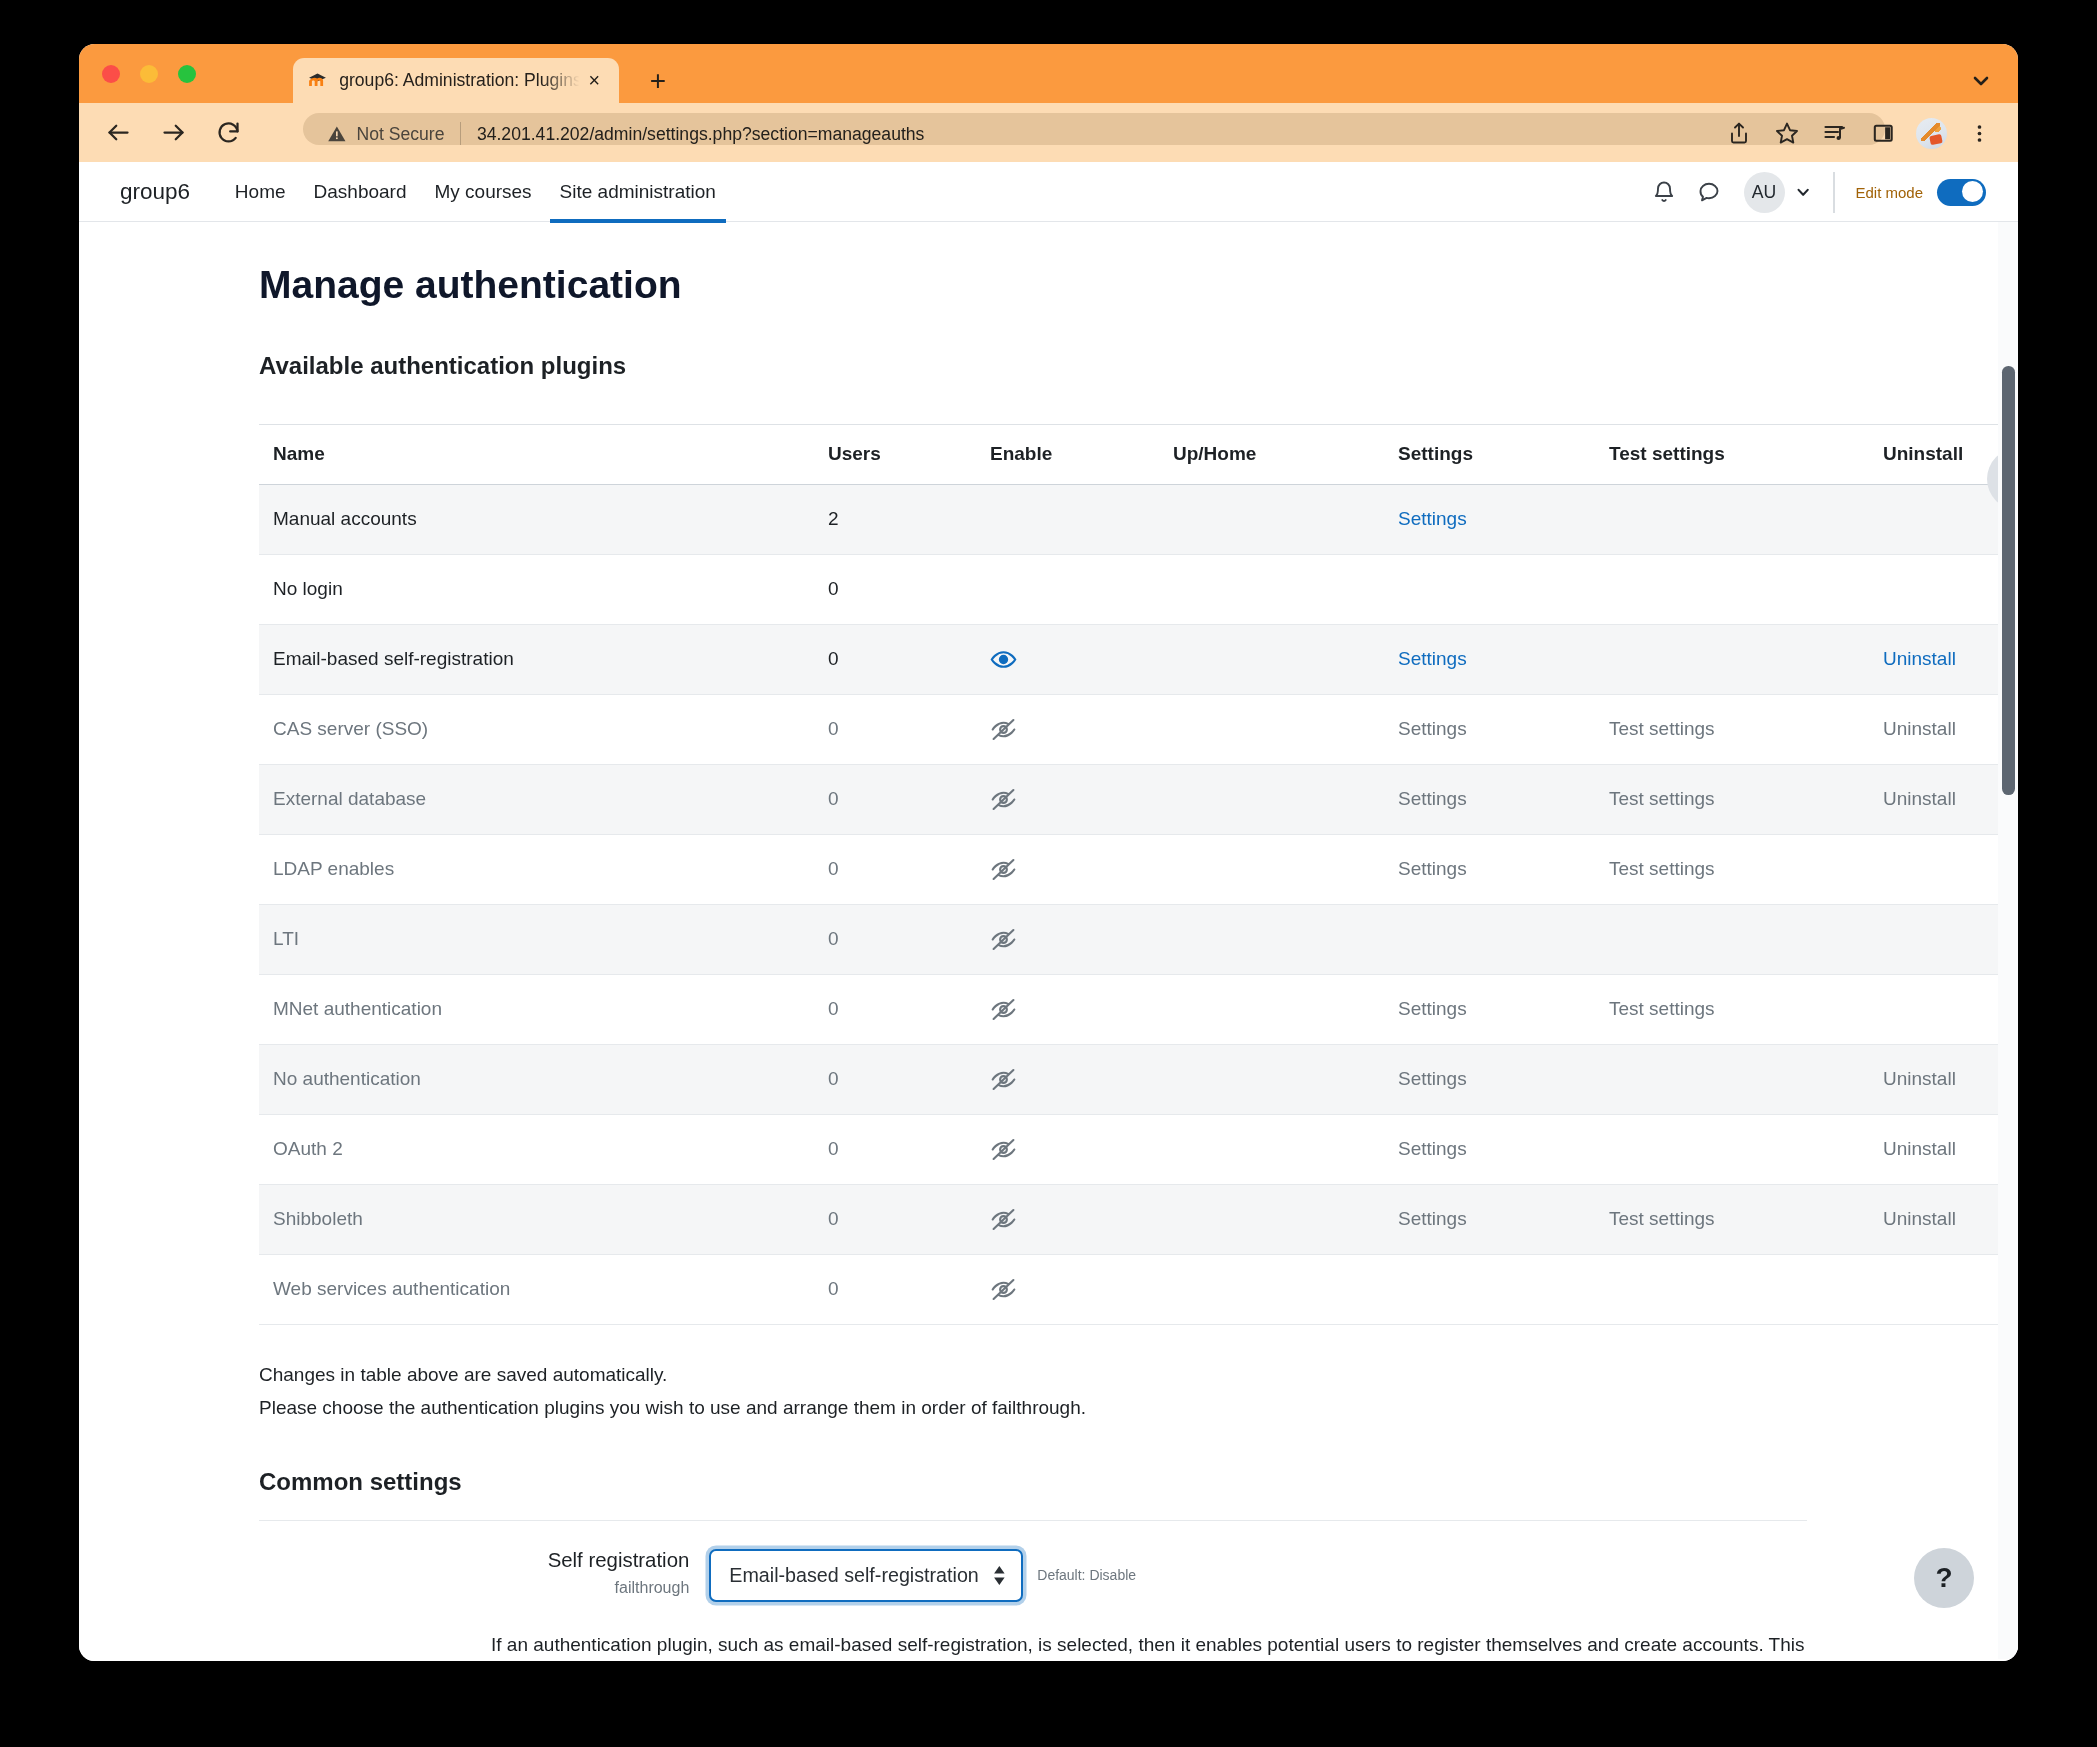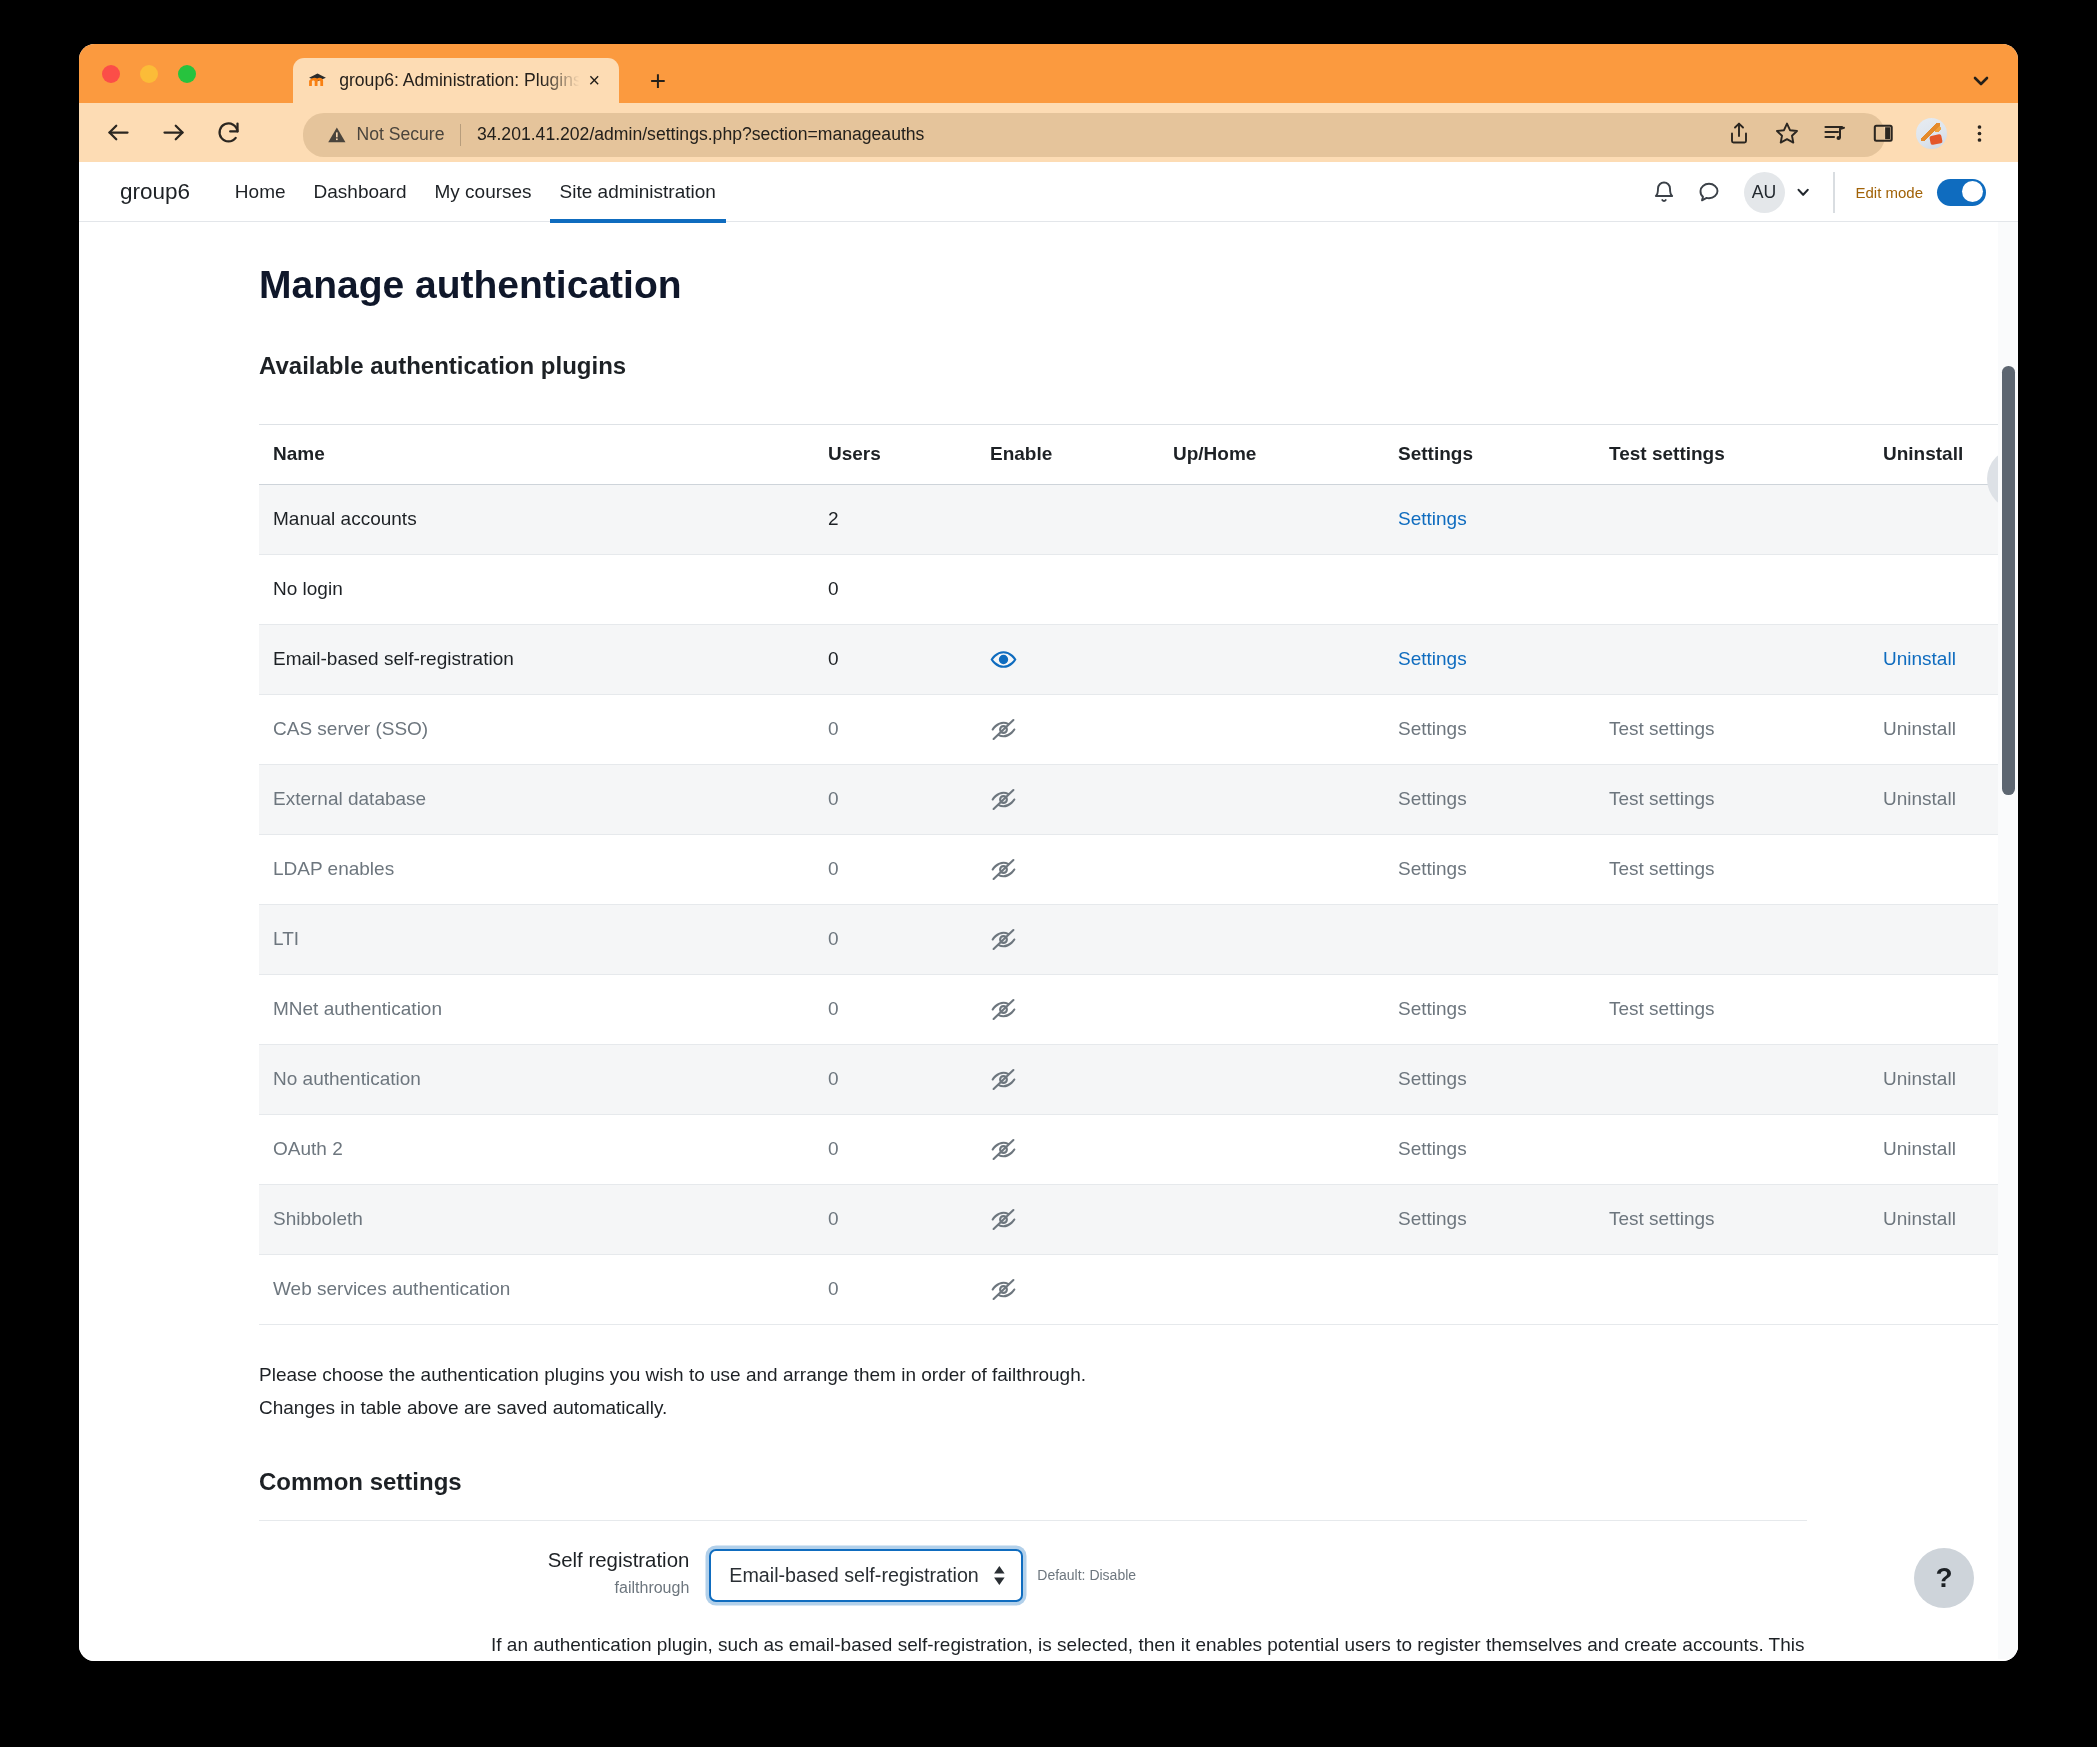--- a/index.html
+++ b/index.html
@@ -85,24 +85,24 @@
   .nav-btn {
     width: 45px; height: 45px;
     margin-left: 9.8px;
     display: flex; align-items: center; justify-content: center;
     color: #2b2620;
   }
   .nav-btn:first-child { margin-left: 17px; }
   .omnibox {
     position: absolute;
     left: 224px; top: 9.8px;
-    width: 1582px; height: 44px;
+    width: 1582px; height: 32px;
     background: #E5C49B;
     border-radius: 21px;
-    display: flex; align-items: center;
+    display: flex; align-items: flex-end;
     padding-left: 24px;
   }
   .notsecure {
     display: flex; align-items: center; gap: 9.8px;
     font-size: 17.6px; color: #4a443c;
   }
   .omni-divider {
     width: 1.4px; height: 22.5px;
     background: #b79d7c;
     margin: 0 15.5px;
@@ -678,22 +678,22 @@
                 </td>
                 <td></td>
                 <td></td>
                 <td></td>
                 <td></td>
               </tr>
             </tbody>
         </table>
 
         <div class="note">
+          <p>Changes in table above are saved automatically.</p>
           <p>Please choose the authentication plugins you wish to use and arrange them in order of failthrough.</p>
-          <p>Changes in table above are saved automatically.</p>
         </div>
 
         <h2 class="section">Common settings</h2>
 
         <div class="form-row">
           <div class="form-label">
             <div class="lab">Self registration</div>
             <div class="sub">failthrough</div>
           </div>
           <div class="form-ctrl">

